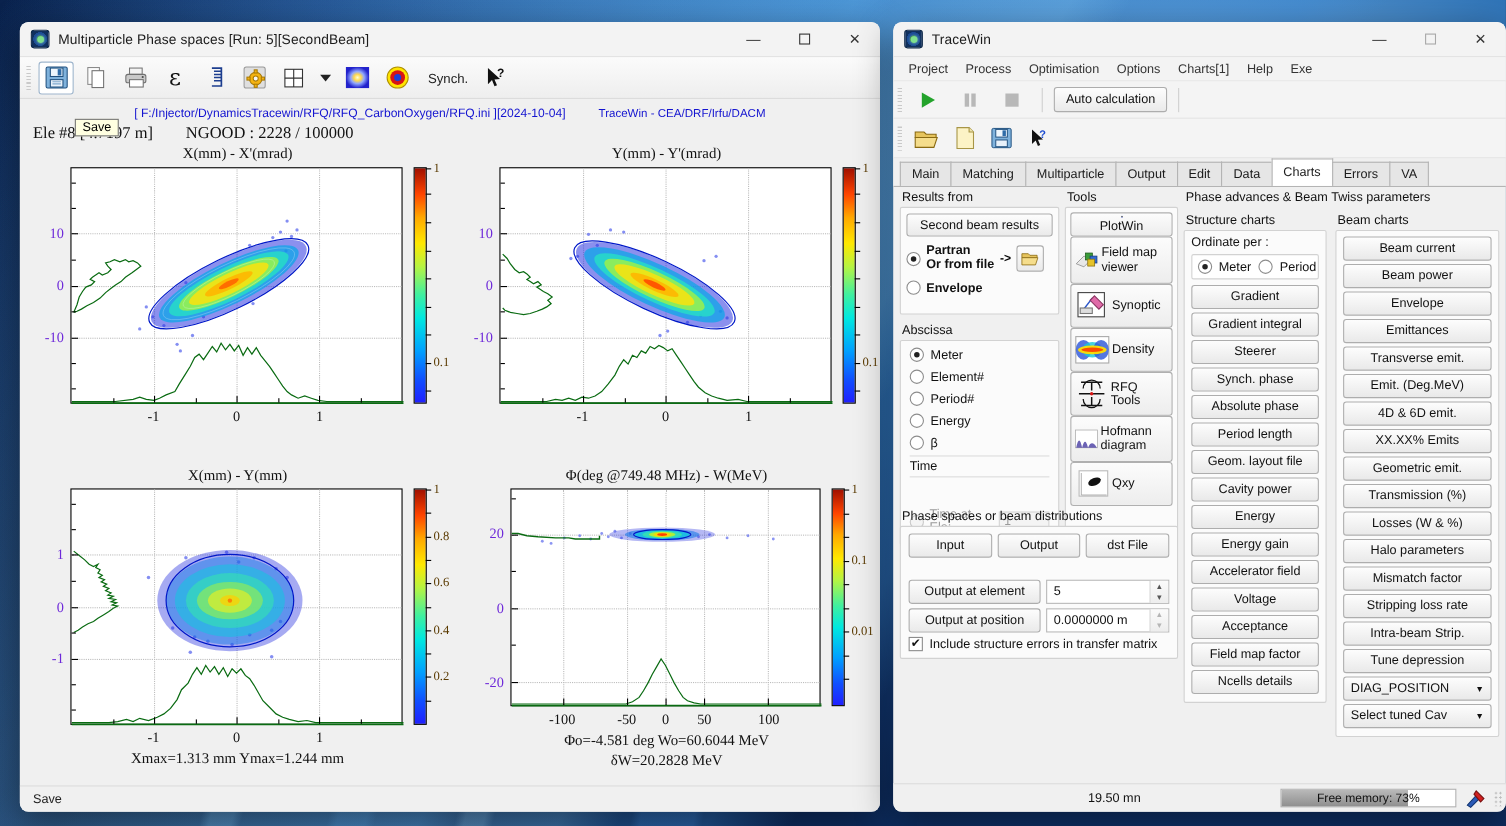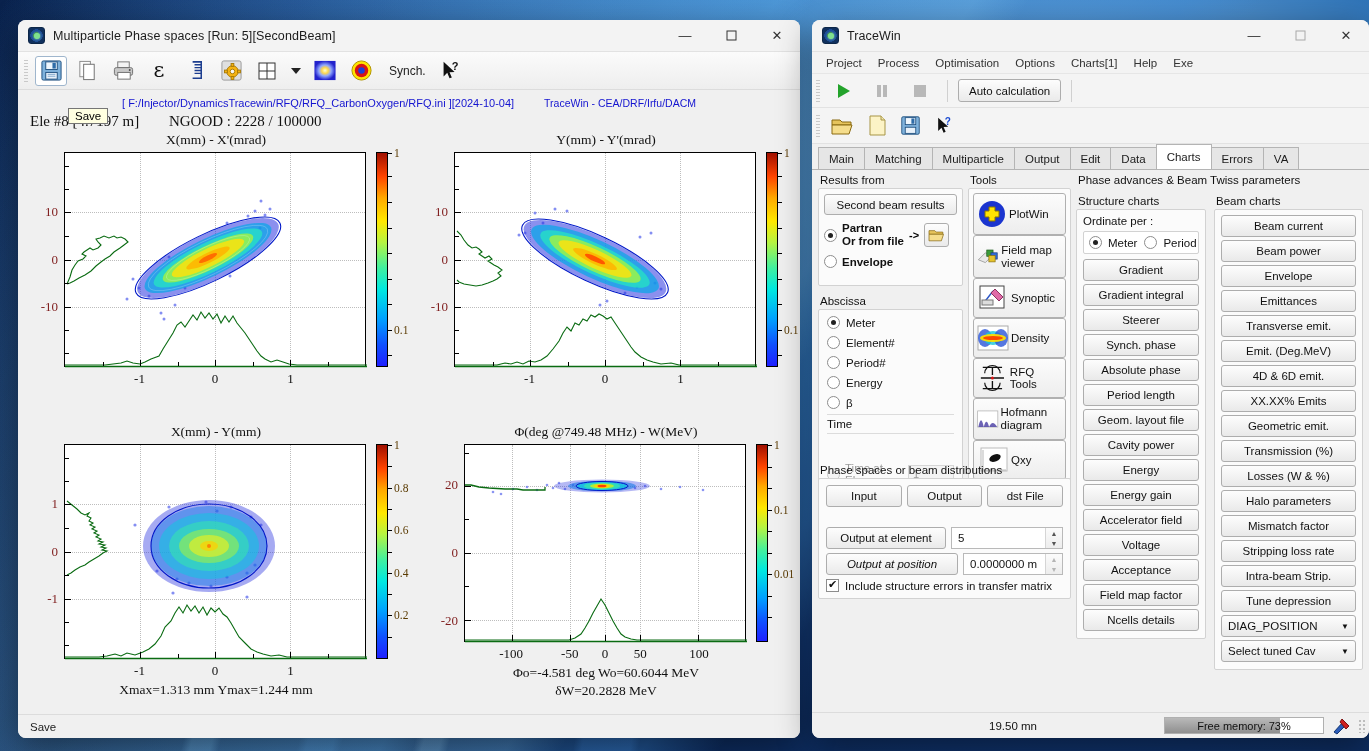--- a/index.html
+++ b/index.html
@@ -67,21 +67,21 @@
                   font-family:"Liberation Serif", serif; }
   .paxes { position:relative; border:1px solid #000; background:#fff; }
   .gridline-v, .gridline-h { position:absolute; background:transparent; }
   .gridline-v { width:0; border-left:1px dotted #bdbdbd; top:0; bottom:0; }
   .gridline-h { height:0; border-top:1px dotted #bdbdbd; left:0; right:0; }
   .tickx { position:absolute; bottom:0; width:0; border-left:1px solid #000; height:6px; }
   .ticky { position:absolute; left:0; height:0; border-top:1px solid #000; width:6px; }
   .lblx { position:absolute; font-size:13px; font-family:"Liberation Serif", serif;
           transform:translateX(-50%); color:#111; }
   .lbly { position:absolute; font-size:13px; font-family:"Liberation Serif", serif;
-          transform:translateY(-50%); color:#7f1d1d; text-align:right; }
+          transform:translateY(-50%); color:#6d28d9; text-align:right; }
   .footlbl { text-align:center; font-size:13.5px; font-family:"Liberation Serif", serif; color:#111; }
 
   .cbar { position:absolute; width:12px; border:1px solid #000;
           background:linear-gradient(to top,
             #2020ff 0%, #1050ff 10%, #00a0ff 22%, #00e8e0 36%,
             #40f0a0 46%, #b6f442 58%, #ffe800 68%, #ffa800 79%,
             #ff4400 89%, #a01000 100%); }
   .cbtick { position:absolute; left:100%; height:0; border-top:1px solid #000; width:5px; }
   .cblbl { position:absolute; left:calc(100% + 7px); font-size:11.5px; color:#5a3a00;
            font-family:"Liberation Serif", serif; transform:translateY(-50%); }
@@ -776,21 +776,21 @@
           <span class="chk dis"></span>
           <span style="font-size:11.5px;color:#9a9a9a;font-style:italic;">Time (s)</span>
           <span style="margin-left:auto;width:48px;height:19px;border:1px solid #d6d6d6;background:#f4f4f4;font-size:11px;color:#9a9a9a;display:flex;align-items:center;padding-left:4px;">0</span>
         </div>
       </div>
     </div>
 
     <div style="position:absolute;left:156px;top:4px;width:103px;">
       <div class="grouplabel">Tools</div>
       <div class="groupbox" style="height:294px;padding:4px;">
-        <div class="toolbtn" style="height:42px;">
+        <div class="toolbtn" style="height:22px;flex-direction:column;">
           <svg width="30" height="30" viewBox="0 0 30 30">
             <circle cx="15" cy="15" r="13" fill="#1b35cf"></circle>
             <path d="M12 8 h6 v4 h4 v6 h-4 v4 h-6 v-4 h-4 v-6 h4 Z" fill="#ffe400" stroke="#8a7500"></path>
           </svg>
           <span>PlotWin</span>
         </div>
         <div class="toolbtn" style="height:43px;">
           <svg width="32" height="32" viewBox="0 0 32 32">
             <path d="M2 20 L12 10 L22 14 L12 24 Z" fill="#e8e8e8" stroke="#888"></path>
             <rect x="14" y="6" width="9" height="9" fill="#3a9c3a" stroke="#1e5c1e"></rect>
@@ -859,21 +859,21 @@
           <div class="btn" style="width:120px;height:22px;">Output at element</div>
           <div class="spin" style="flex:1">
             <span>5</span>
             <div class="arrows">
                 <div>▲</div>
                 <div>▼</div>
               </div>
           </div>
         </div>
         <div style="display:flex;gap:5px;margin-bottom:4px;">
-          <div class="btn" style="width:132px;height:22px;font-style:italic;">Output at position</div>
+          <div class="btn" style="width:120px;height:22px;">Output at position</div>
           <div class="spin" style="flex:1">
             <span>0.0000000 m</span>
             <div class="arrows">
                 <div style="color:#b5b5b5">▲</div>
                 <div style="color:#b5b5b5">▼</div>
               </div>
           </div>
         </div>
         <div style="display:flex;align-items:center;gap:6px;padding-bottom:2px;">
           <span class="chk on"></span>

